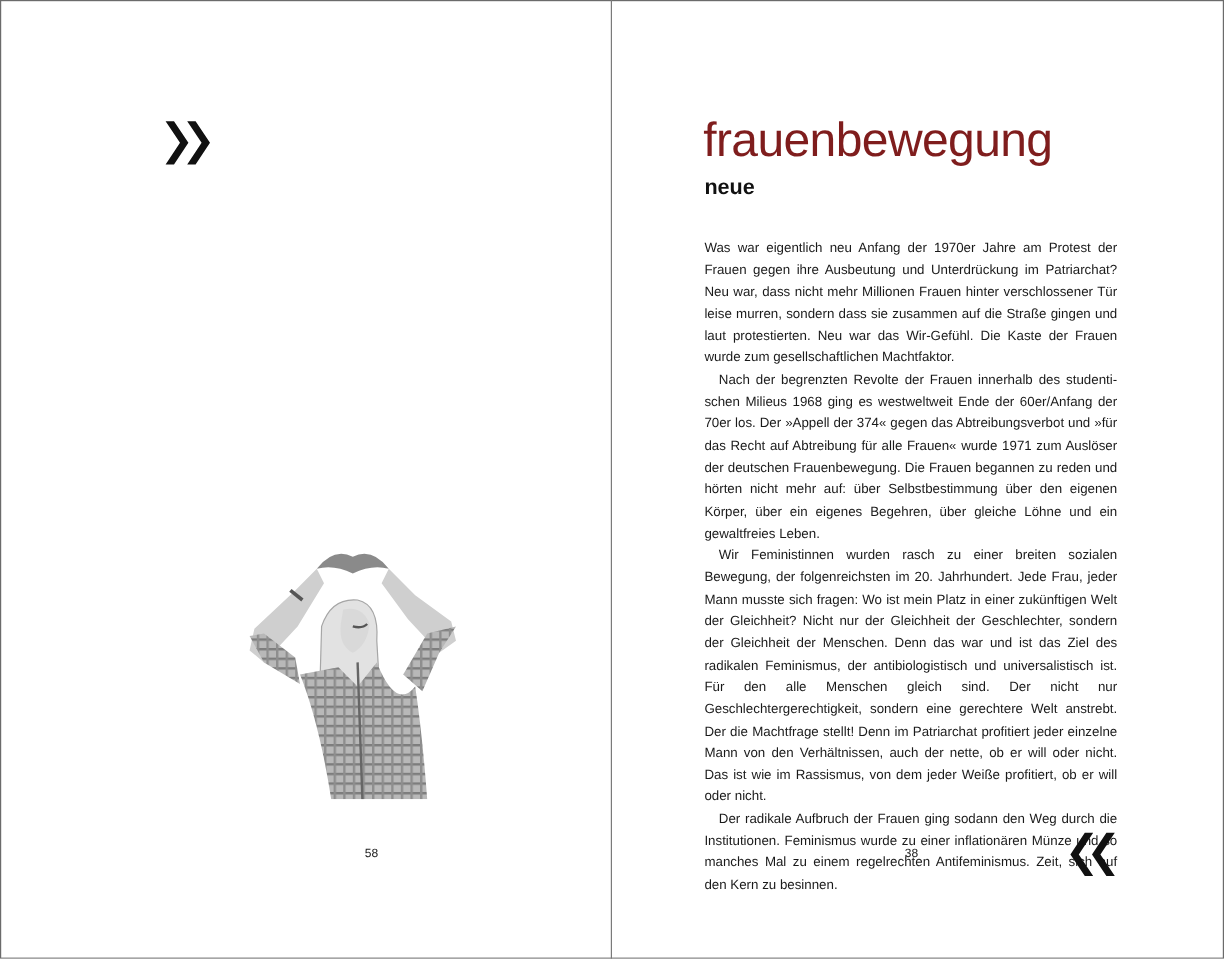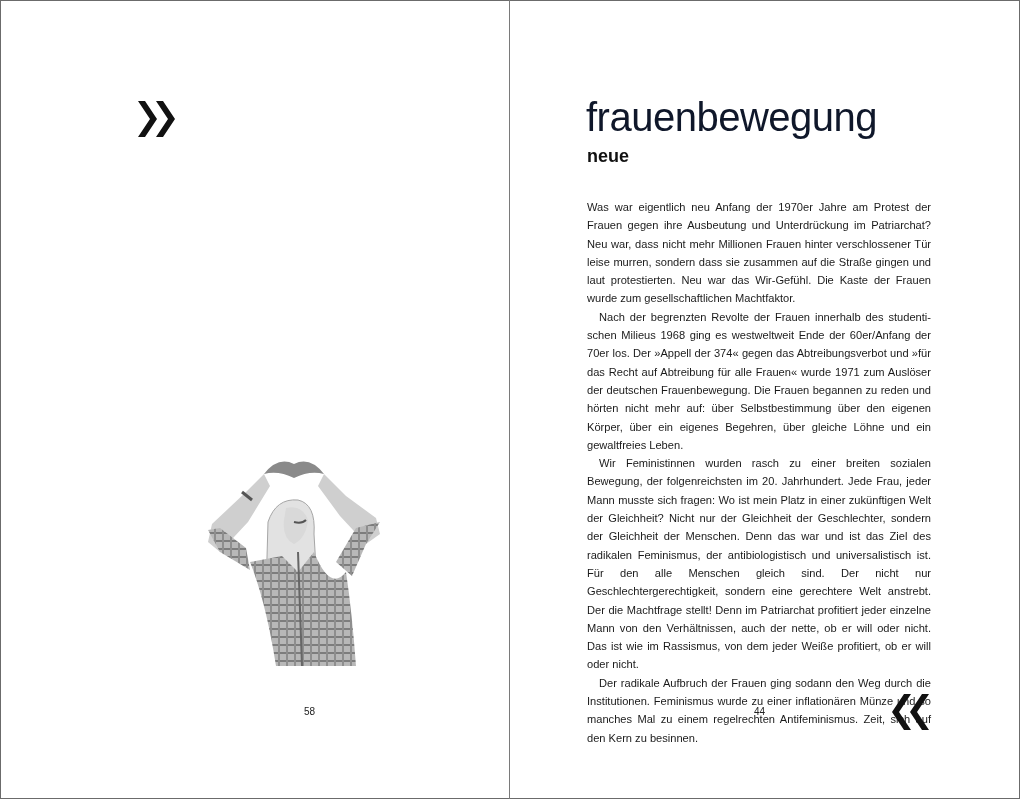--- a/index.html
+++ b/index.html
@@ -15,21 +15,21 @@
     .chev-left { left: 88px; top: 99px; }
     .chev-right { left: 889px; top: 692px; }
 
     .photo { position: absolute; left: 158px; top: 452px; width: 176px; height: 214px; }
     .photo svg { width: 100%; height: 100%; display: block; }
 
     .page-number { position: absolute; top: 706px; font-size: 10px; color: #222; }
     .pn-left { left: 256px; }
     .pn-right { left: 754px; }
 
-    .title { position: absolute; left: 586px; top: 93px; font-size: 40px; font-weight: normal; letter-spacing: -0.5px; line-height: 48px; margin: 0; color: #0f172a; }
+    .title { position: absolute; left: 586px; top: 93px; font-size: 40px; font-weight: normal; letter-spacing: -0.5px; line-height: 48px; margin: 0; color: #7f1d1d; }
     .subtitle { position: absolute; left: 587px; top: 145px; font-size: 18px; font-weight: bold; margin: 0; line-height: 22px; text-align: center; }
 
     .body-text { position: absolute; left: 587px; top: 198px; width: 344px; font-size: 11.1px; line-height: 18.3px; text-align: justify; hyphens: manual; color: #1a1a1a; }
     .body-text p { margin: 0; }
     .body-text p + p { text-indent: 12px; }
   </style>
 </head>
 <body>
 
 <div class="spread"></div>
@@ -81,20 +81,20 @@
 <h1 class="title">frauenbewegung</h1>
 <h2 class="subtitle">neue</h2>
 
 <div class="body-text">
   <p>Was war eigentlich neu Anfang der 1970er Jahre am Protest der Frauen gegen ihre Ausbeutung und Unterdrückung im Patriarchat? Neu war, dass nicht mehr Millionen Frauen hinter verschlossener Tür leise mur­ren, sondern dass sie zusammen auf die Straße gingen und laut pro­testierten. Neu war das Wir-Gefühl. Die Kaste der Frauen wurde zum gesellschaftlichen Machtfaktor.</p>
   <p>Nach der begrenzten Revolte der Frauen innerhalb des studenti­schen Milieus 1968 ging es westweltweit Ende der 60er/Anfang der 70er los. Der »Appell der 374« gegen das Abtreibungsverbot und »für das Recht auf Abtreibung für alle Frauen« wurde 1971 zum Auslöser der deutschen Frauenbewegung. Die Frauen begannen zu reden und hörten nicht mehr auf: über Selbstbestimmung über den eigenen Körper, über ein eigenes Begehren, über gleiche Löhne und ein gewaltfreies Leben.</p>
   <p>Wir Feministinnen wurden rasch zu einer breiten sozialen Bewegung, der folgenreichsten im 20. Jahrhundert. Jede Frau, jeder Mann musste sich fragen: Wo ist mein Platz in einer zukünftigen Welt der Gleichheit? Nicht nur der Gleichheit der Geschlechter, sondern der Gleichheit der Menschen. Denn das war und ist das Ziel des radikalen Feminismus, der antibiologistisch und universalistisch ist. Für den alle Menschen gleich sind. Der nicht nur Geschlechtergerechtigkeit, sondern eine ge­rechtere Welt anstrebt. Der die Machtfrage stellt! Denn im Patriarchat profitiert jeder einzelne Mann von den Verhältnissen, auch der nette, ob er will oder nicht. Das ist wie im Rassismus, von dem jeder Weiße pro­fitiert, ob er will oder nicht.</p>
   <p>Der radikale Aufbruch der Frauen ging sodann den Weg durch die Institutionen. Feminismus wurde zu einer inflationären Münze und so manches Mal zu einem regelrechten Antifeminismus. Zeit, sich auf den Kern zu besinnen.</p>
 </div>
 
-<div class="page-number pn-right">44</div>
+<div class="page-number pn-right">38</div>
 
 <div class="chev chev-right">
   <svg viewBox="0 0 42 40">
     <polygon points="22,2 15,2 3,20 15,38 22,38 10,20" fill="#111"></polygon>
     <polygon points="40,2 33,2 21,20 33,38 40,38 28,20" fill="#111"></polygon>
   </svg>
 </div>
 
 </body></html>

